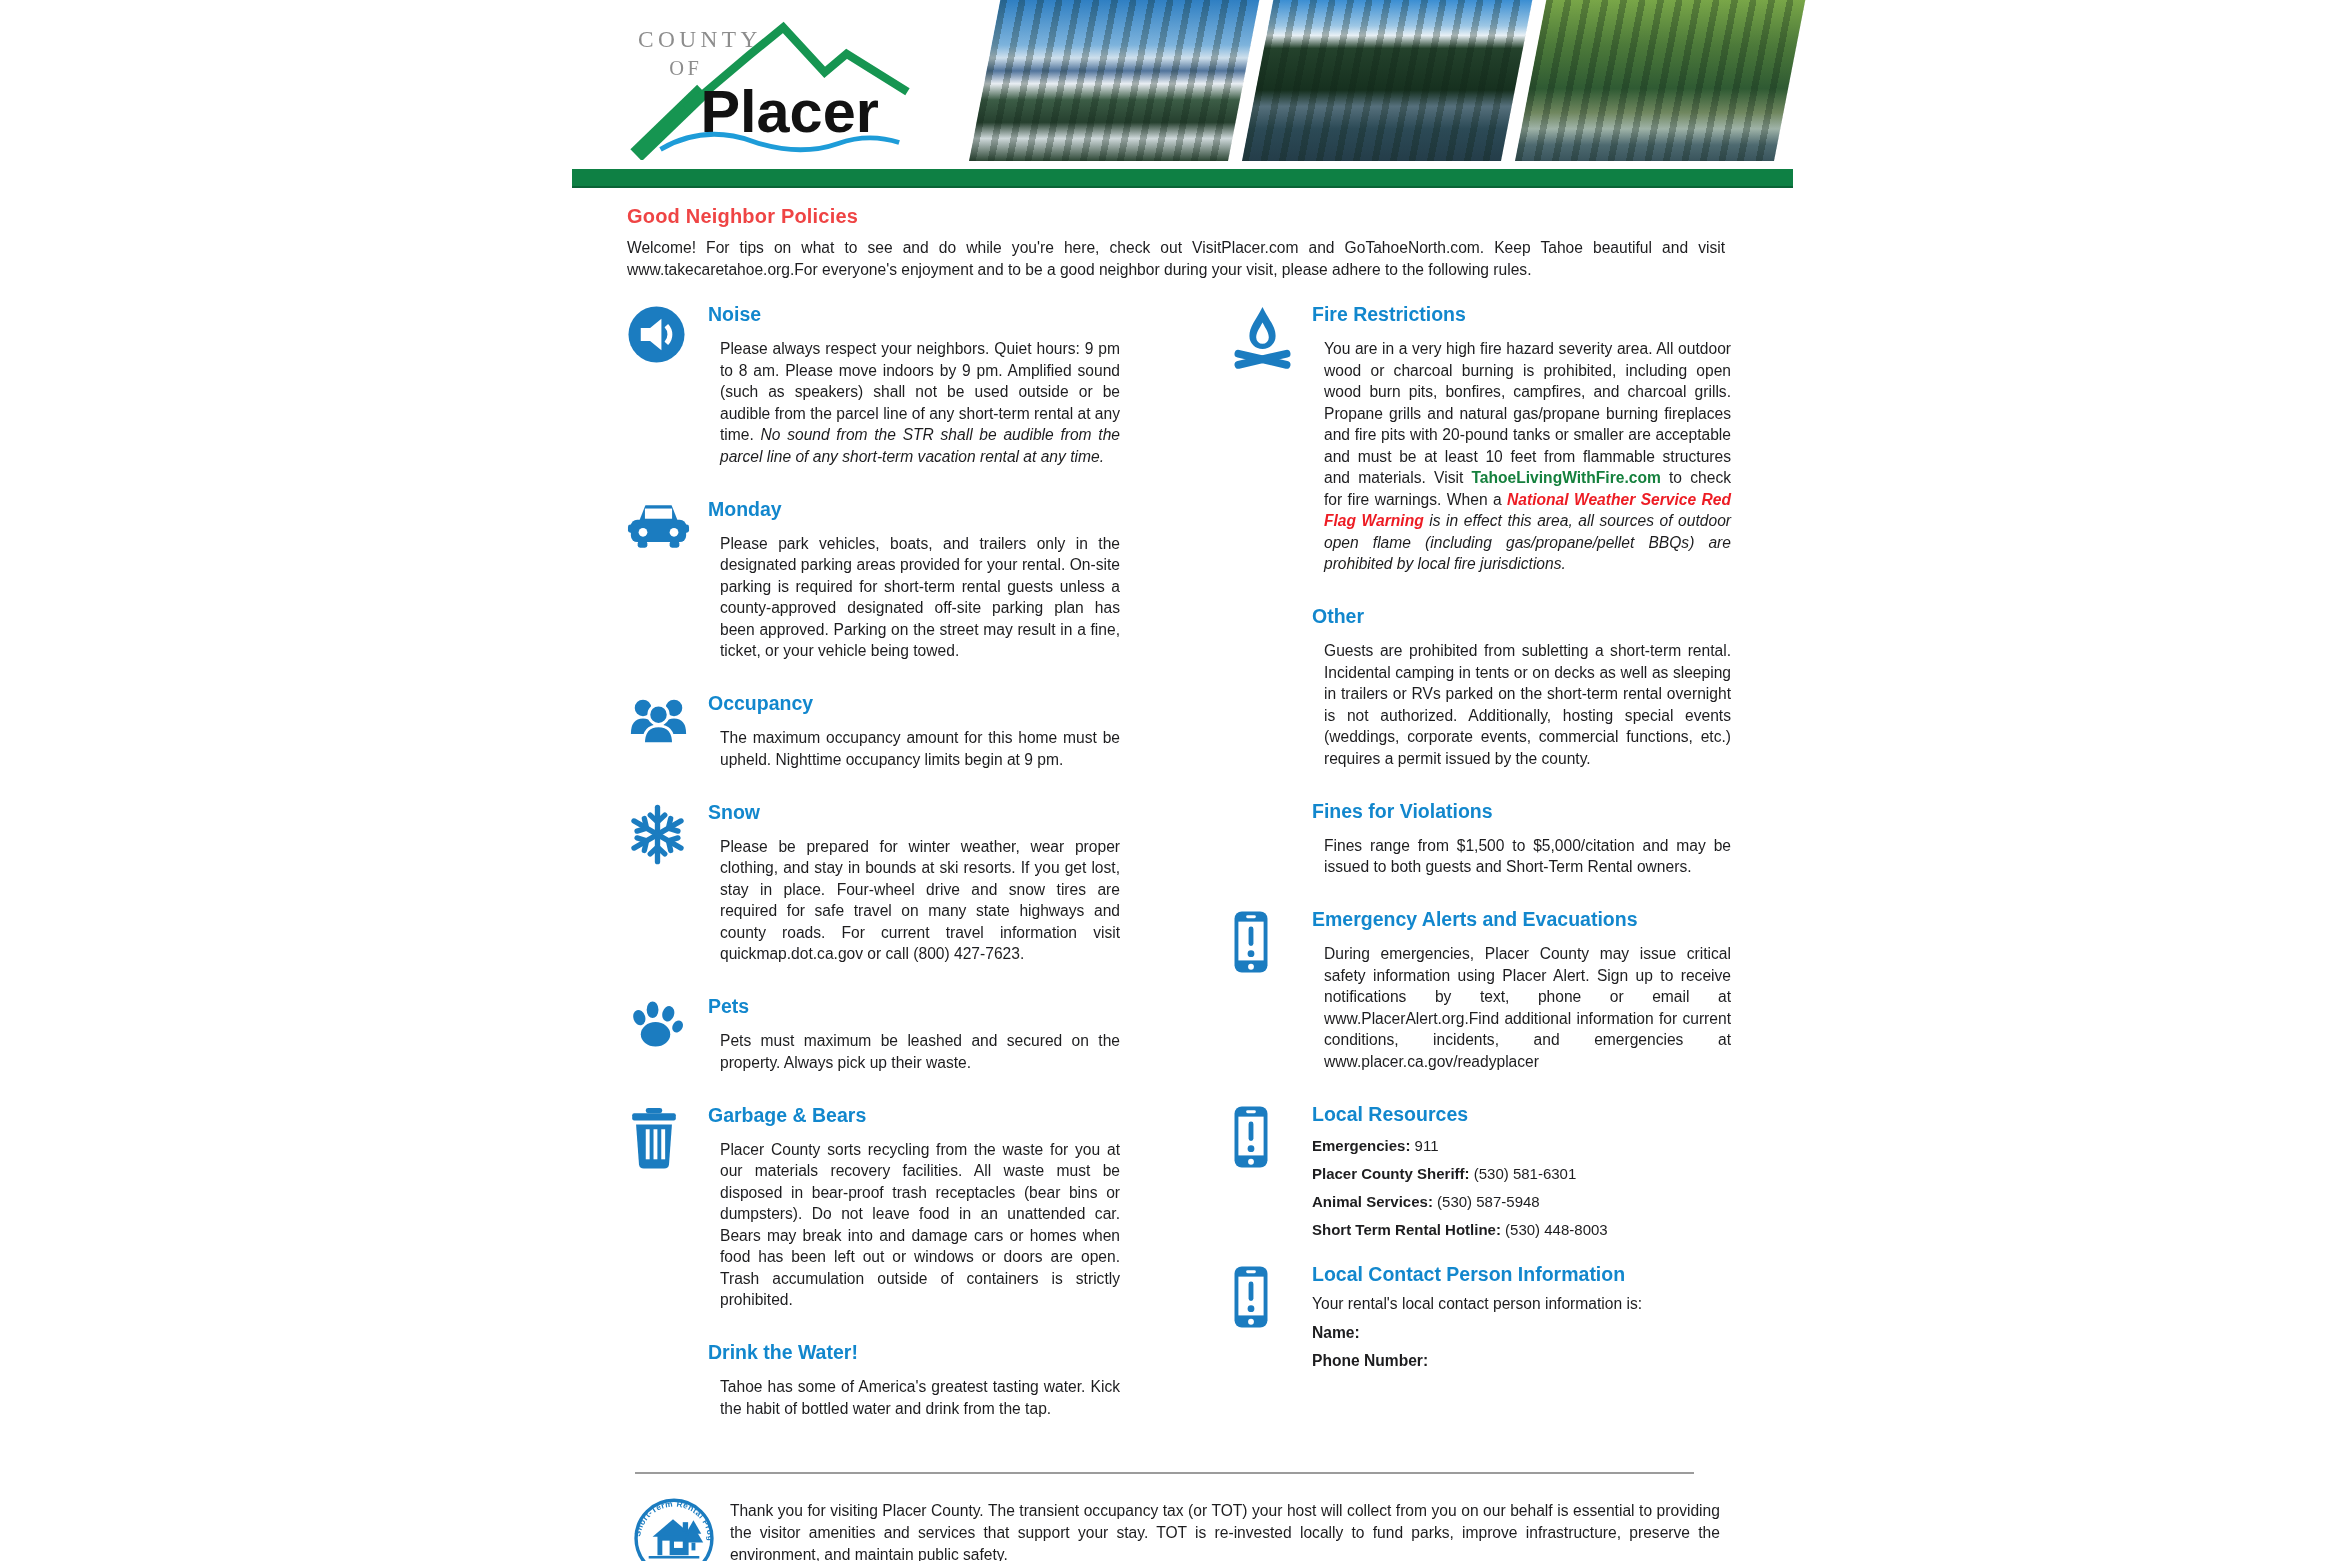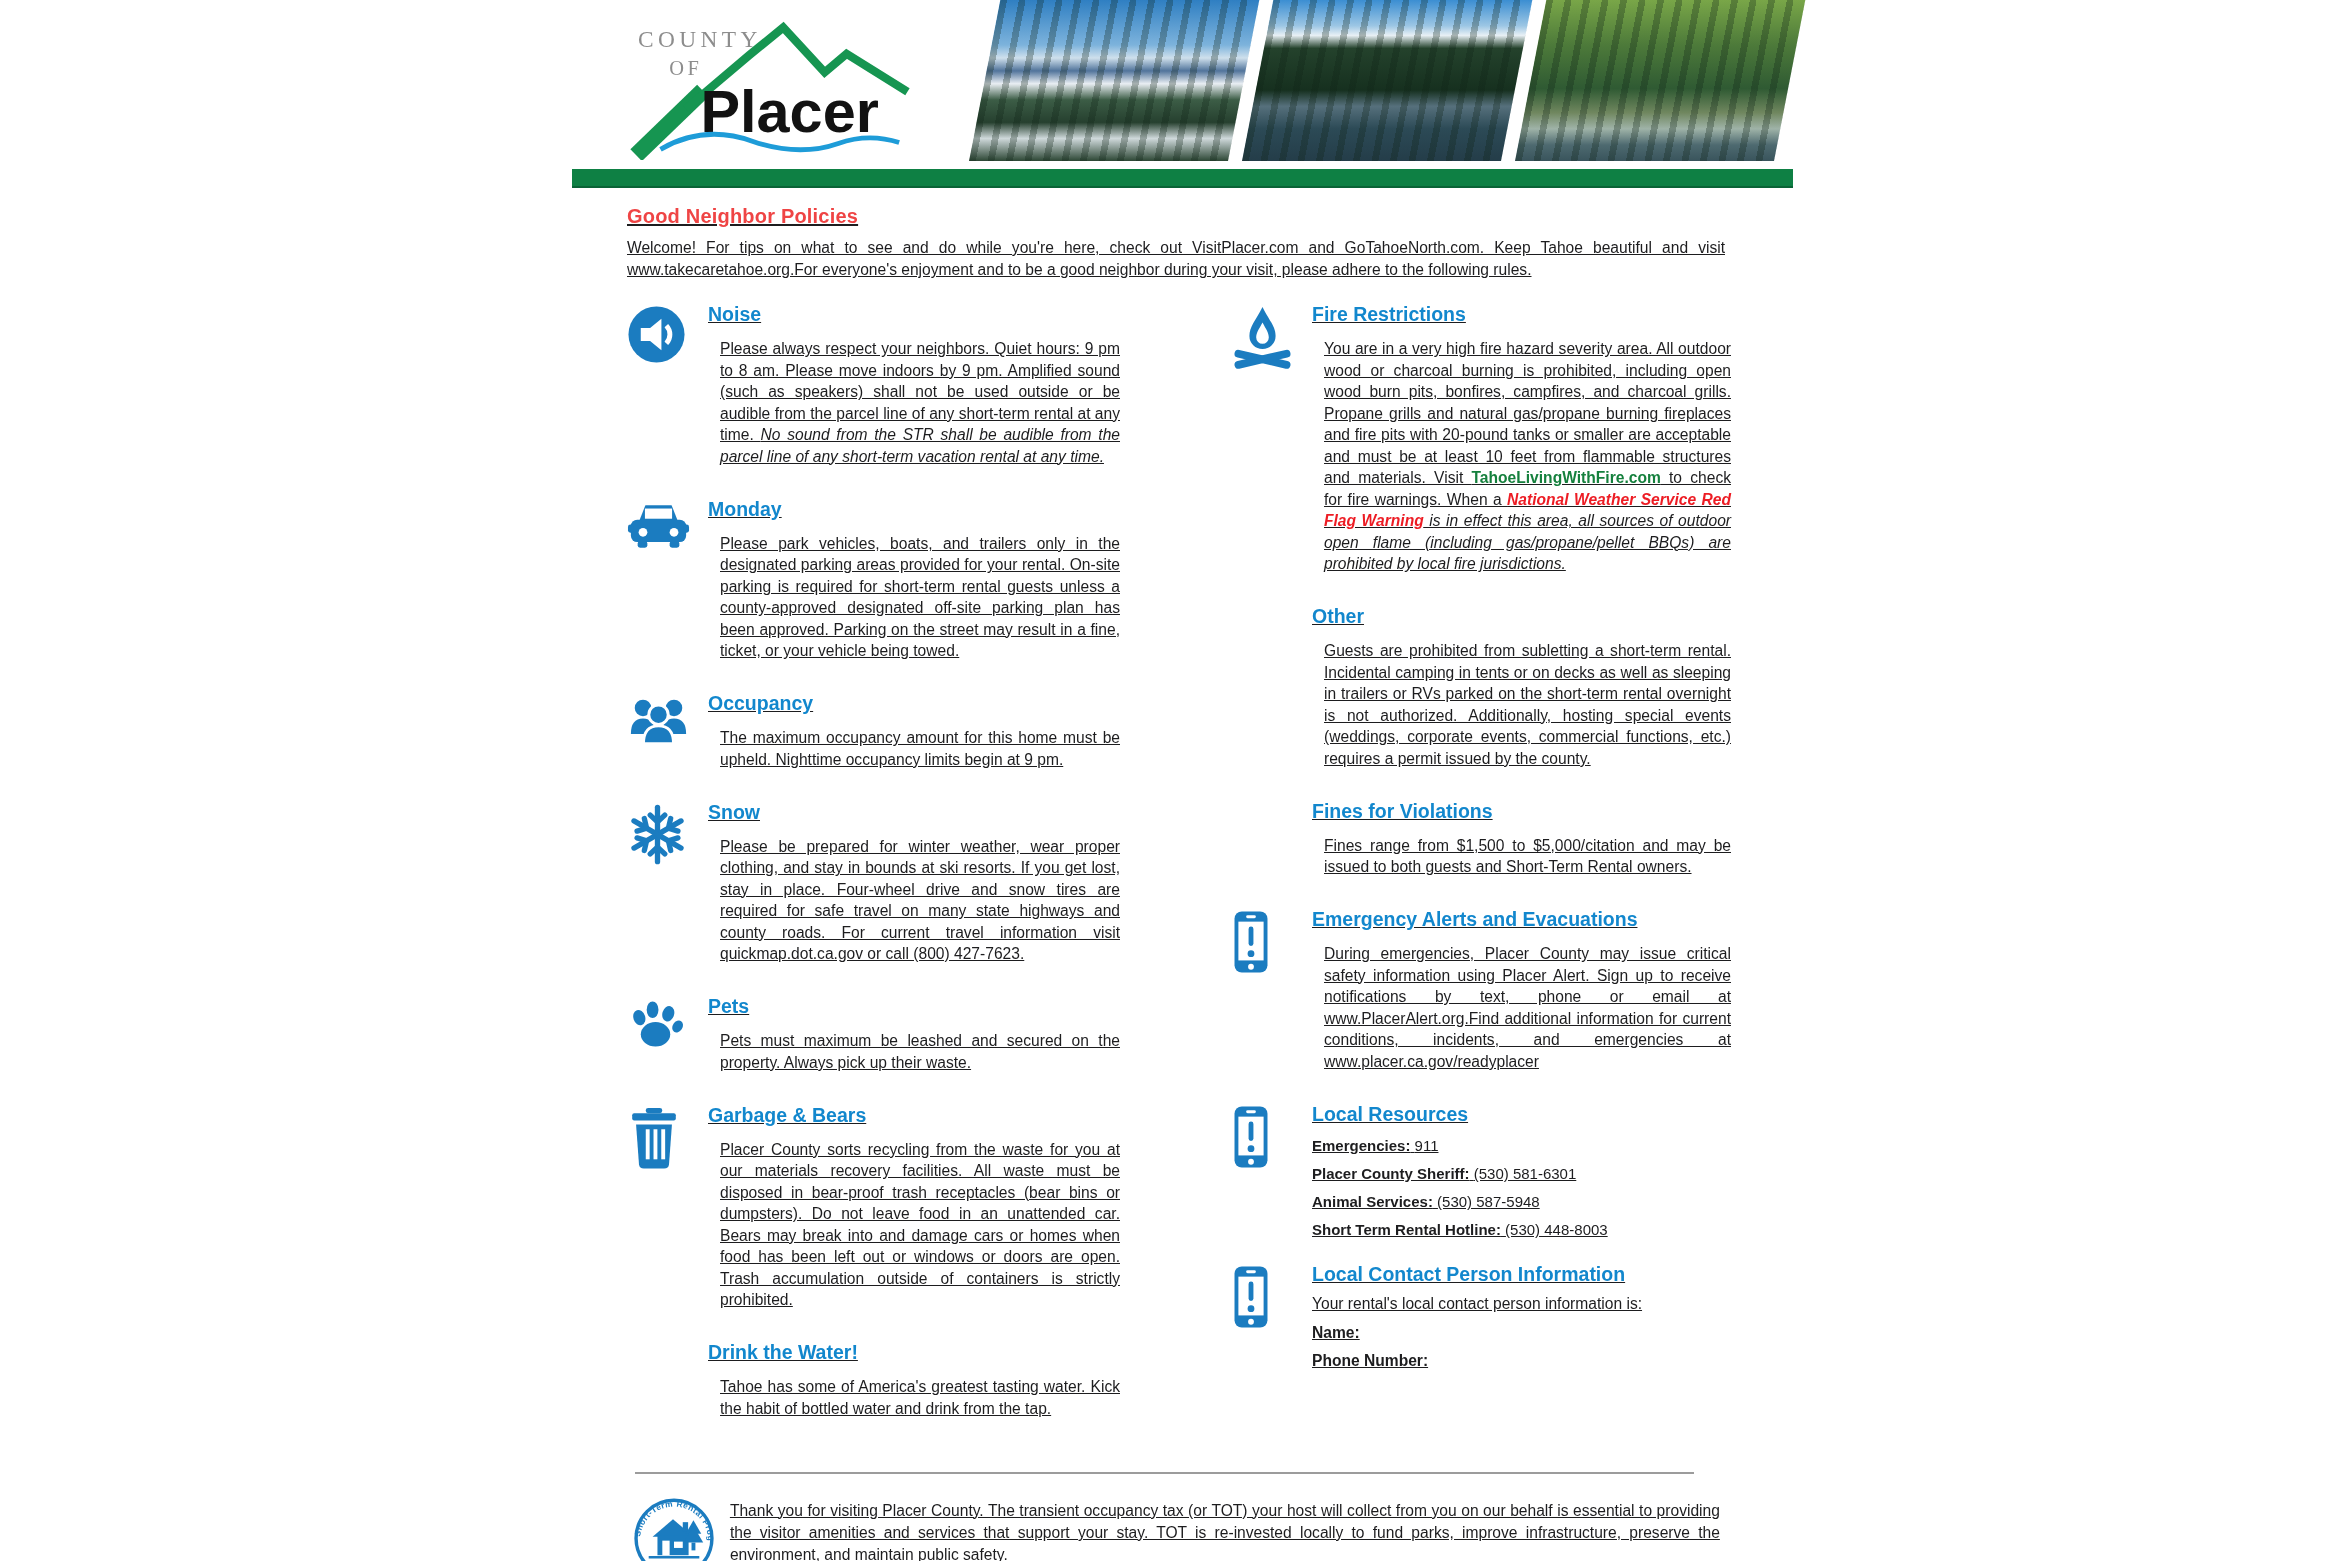--- a/index.html
+++ b/index.html
@@ -1,17 +1,17 @@
 <!DOCTYPE html>
 <html style="font-size:7.8px"><head>
 <meta charset="utf-8">
 <style>
   html,body{margin:0;padding:0;background:#ffffff;}
   .canvas{position:relative;width:2094px;height:1561px;background:#ffffff;
-          font-family:"Liberation Sans",sans-serif;color:#1d1d1f;overflow:hidden;text-decoration:underline;}
+          font-family:"Liberation Sans",sans-serif;color:#1d1d1f;overflow:hidden;}
 
   
   .header{position:relative;width:100%;height:162px;}
   .county-logo{position:absolute;left:627px;top:8.8px;width:293px;height:151px;}
   .photos{position:absolute;left:949px;top:0;width:849px;height:161px;}
   .photo{position:absolute;top:0;height:161px;width:259px;transform:skewX(-11deg);transform-origin:bottom left;overflow:hidden;}
   .photo-1{left:19.5px;}
   .photo-2{left:293px;}
   .photo-3{left:566px;}
   .photo .tex{position:absolute;inset:0;

